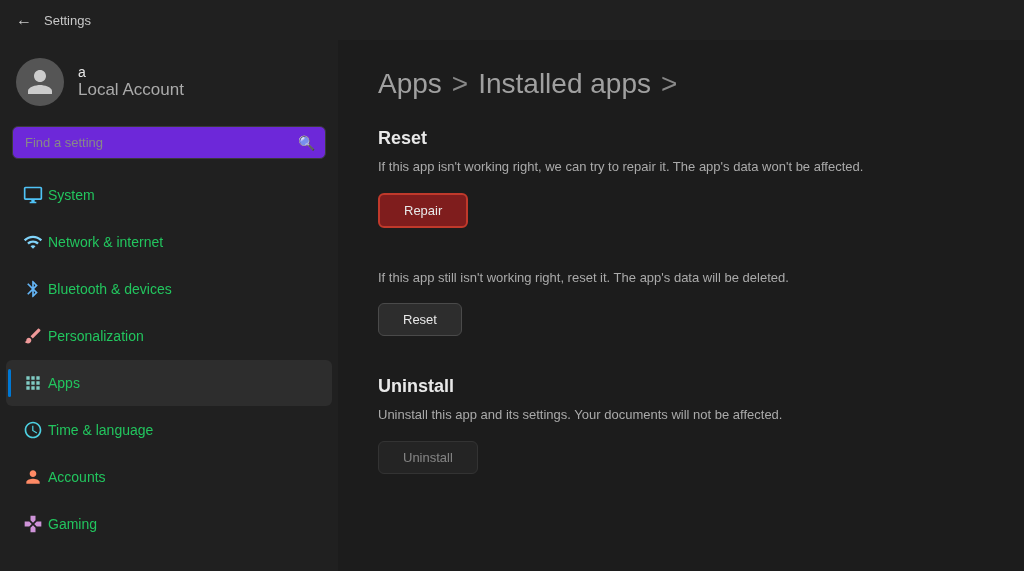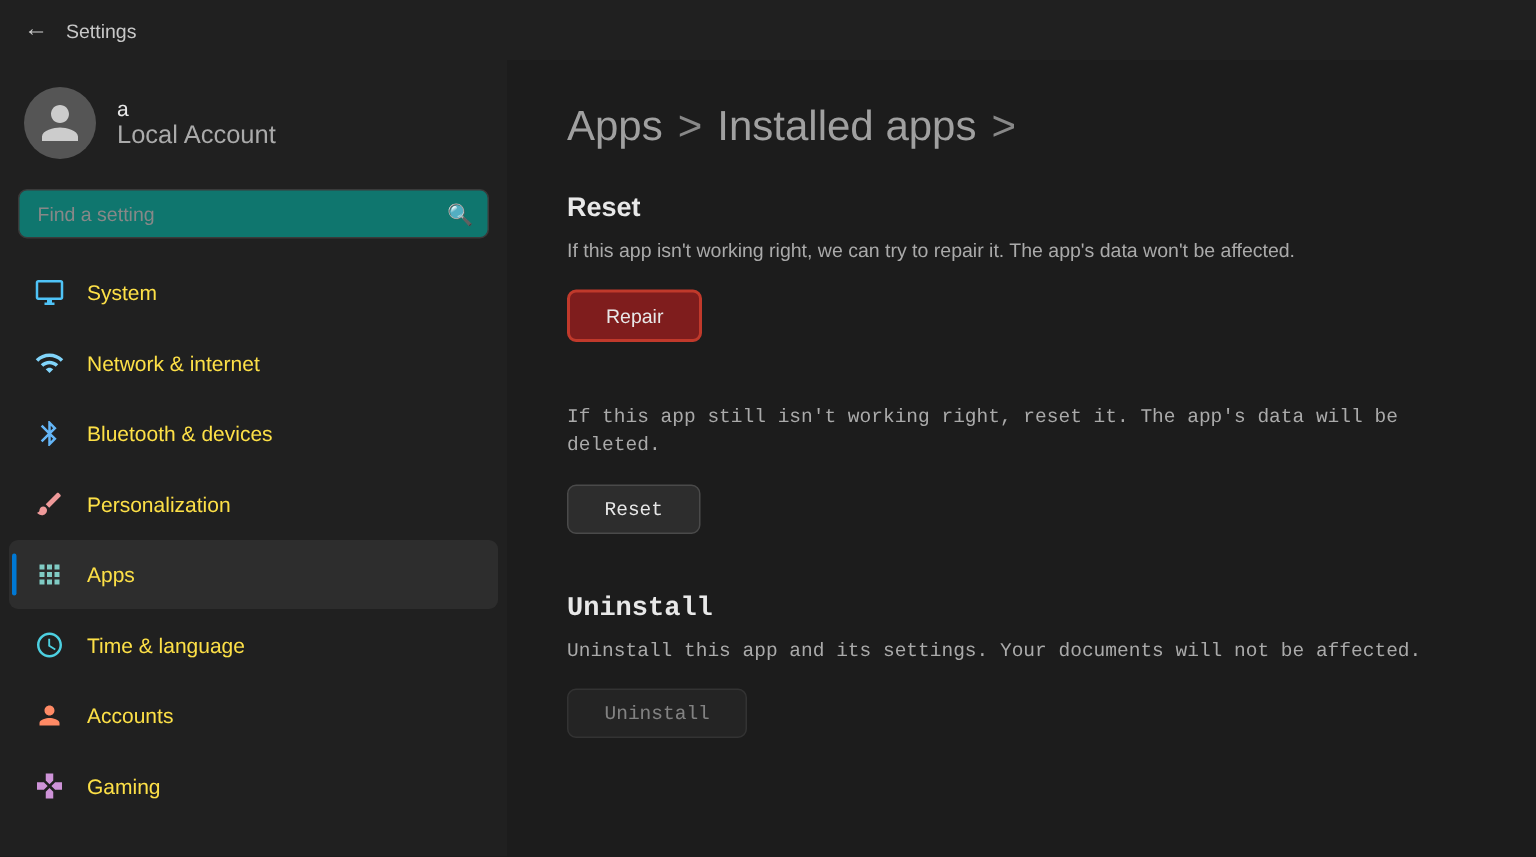--- a/index.html
+++ b/index.html
@@ -87,47 +87,47 @@
       font-size: 17px;
       color: #aaa;
     }
 
     .search-box {
       margin: 4px 12px 12px 12px;
       position: relative;
     }
     .search-input {
       width: 100%;
-      background: #0f766e;
+      background: #6d28d9;
       border: 1px solid #3a3a3a;
       border-radius: 6px;
       color: #e8e8e8;
       padding: 8px 36px 8px 12px;
       font-size: 13px;
       outline: none;
     }
     .search-input::placeholder { color: #888; }
     .search-icon {
       position: absolute;
       right: 10px;
       top: 50%;
       transform: translateY(-50%);
       color: #888;
       font-size: 14px;
     }
 
     .nav-item {
       display: flex;
       align-items: center;
-      gap: 14px;
+      gap: 4px;
       padding: 12px 16px;
       cursor: pointer;
       border-radius: 6px;
       margin: 1px 6px;
-      color: #fde047;
+      color: #22c55e;
       font-size: 14px;
       transition: background 0.1s;
     }
     .nav-item.active {
       background: #2d2d2d;
     }
     .nav-icon {
       width: 22px;
       height: 22px;
       display: flex;
@@ -232,21 +232,20 @@
       padding: 8px 24px;
       border-radius: 6px;
       font-size: 13px;
       cursor: pointer;
       font-family: inherit;
     }
 
     .divider-section {
       margin-top: 20px;
       padding-top: 20px;
-      font-family: Liberation Mono, monospace;
     }
   </style>
 </head>
 <body>
 
 <div class="titlebar">
   <span class="titlebar-back">←</span>
   <span class="titlebar-title">Settings</span>
 </div>
 

